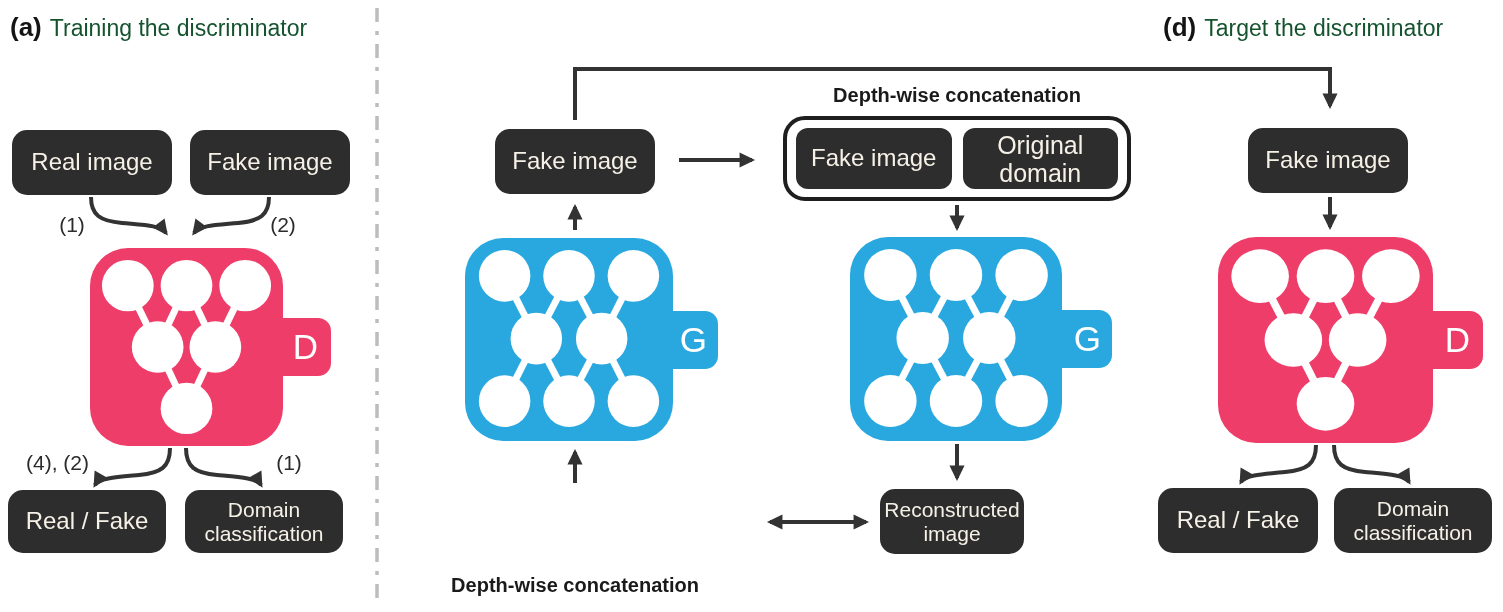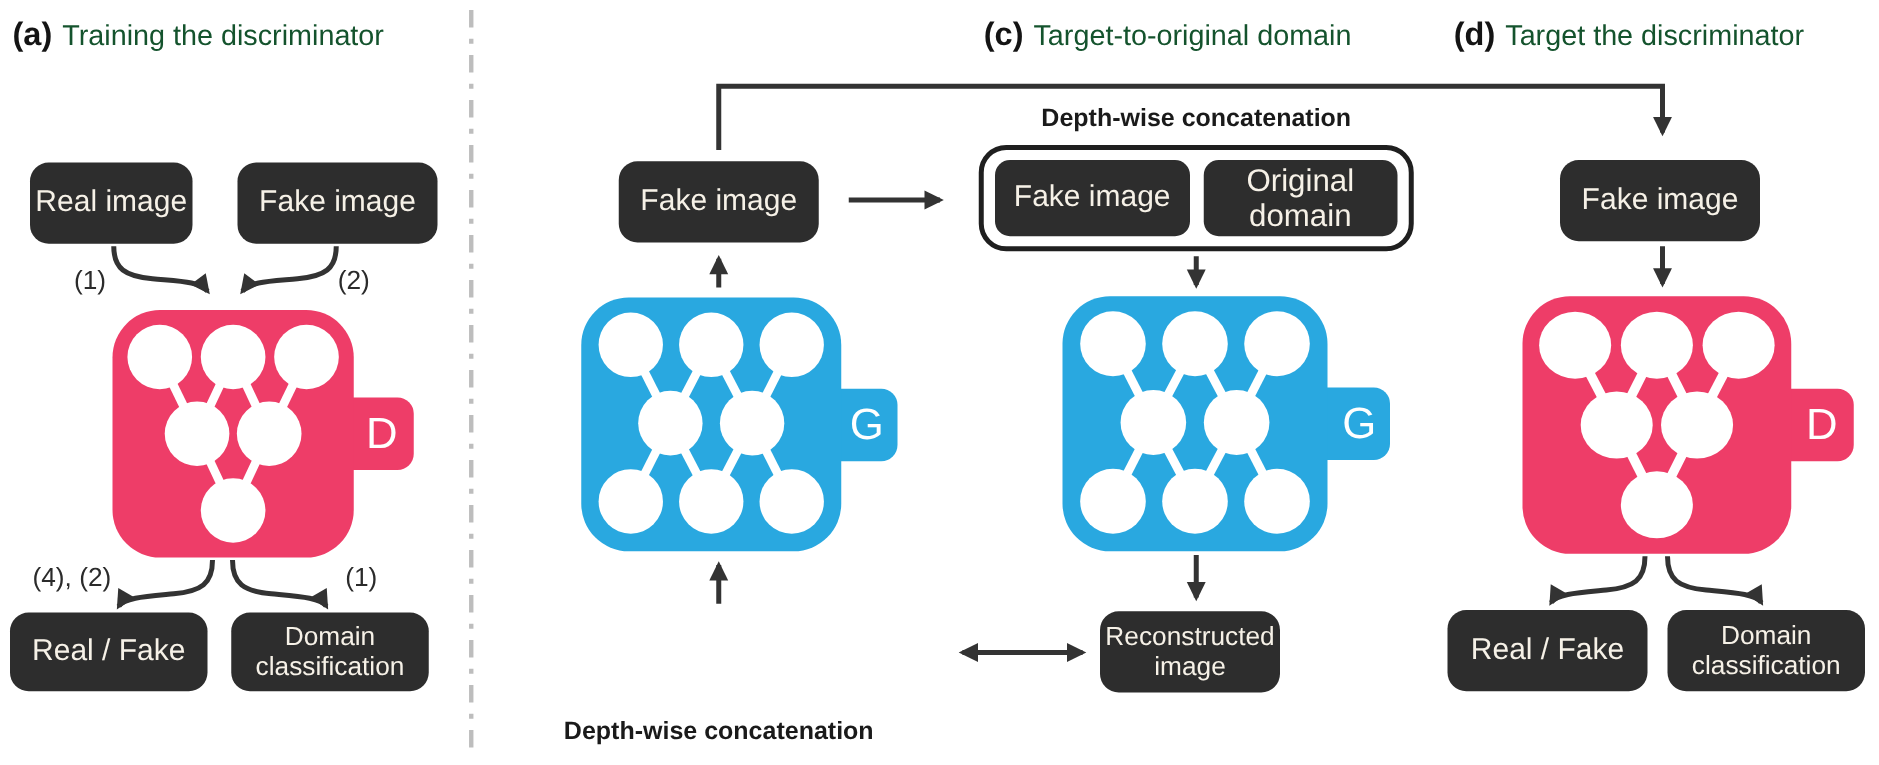--- a/index.html
+++ b/index.html
@@ -86,28 +86,25 @@
     <path d="M 770,522 L 866,522" marker-start="url(#ah)" marker-end="url(#ah)"></path>
 
     <path d="M 1330,197 L 1330,227" marker-end="url(#ah)"></path>
     <path d="M 1316,445 C 1316,464 1307,470 1285,472 C 1264,474 1245,475 1241,482" marker-end="url(#ah)"></path>
     <path d="M 1334,445 C 1334,464 1343,470 1365,472 C 1386,474 1405,475 1409,482" marker-end="url(#ah)"></path>
   </svg>
 
   <div class="ptitle" style="left:10px">
     <span class="pmark">(a)</span><span class="ptext">Training the discriminator</span>
   </div>
-  <div class="ptitle" style="left:787px">
-    <span class="pmark">(c)</span><span class="ptext">Target-to-original domain</span>
-  </div>
   <div class="ptitle" style="left:1163px">
     <span class="pmark">(d)</span><span class="ptext">Target the discriminator</span>
   </div>
 
-  <div class="dbox" style="left:24px;top:130px;width:130px;height:65px">Real image</div>
+  <div class="dbox" style="left:12px;top:130px;width:160px;height:65px">Real image</div>
   <div class="dbox" style="left:190px;top:130px;width:160px;height:65px">Fake image</div>
   <div class="alabel" style="left:50px;top:213px;width:44px">(1)</div>
   <div class="alabel" style="left:261px;top:213px;width:44px">(2)</div>
 
   <div class="module pink" style="left:90px;top:248px;width:241px;height:198px">
     <div class="tab pad13">
       <span>D</span>
     </div>
     <div class="body" style="width:193px">
       <svg viewBox="0 0 194 200" preserveAspectRatio="none">

